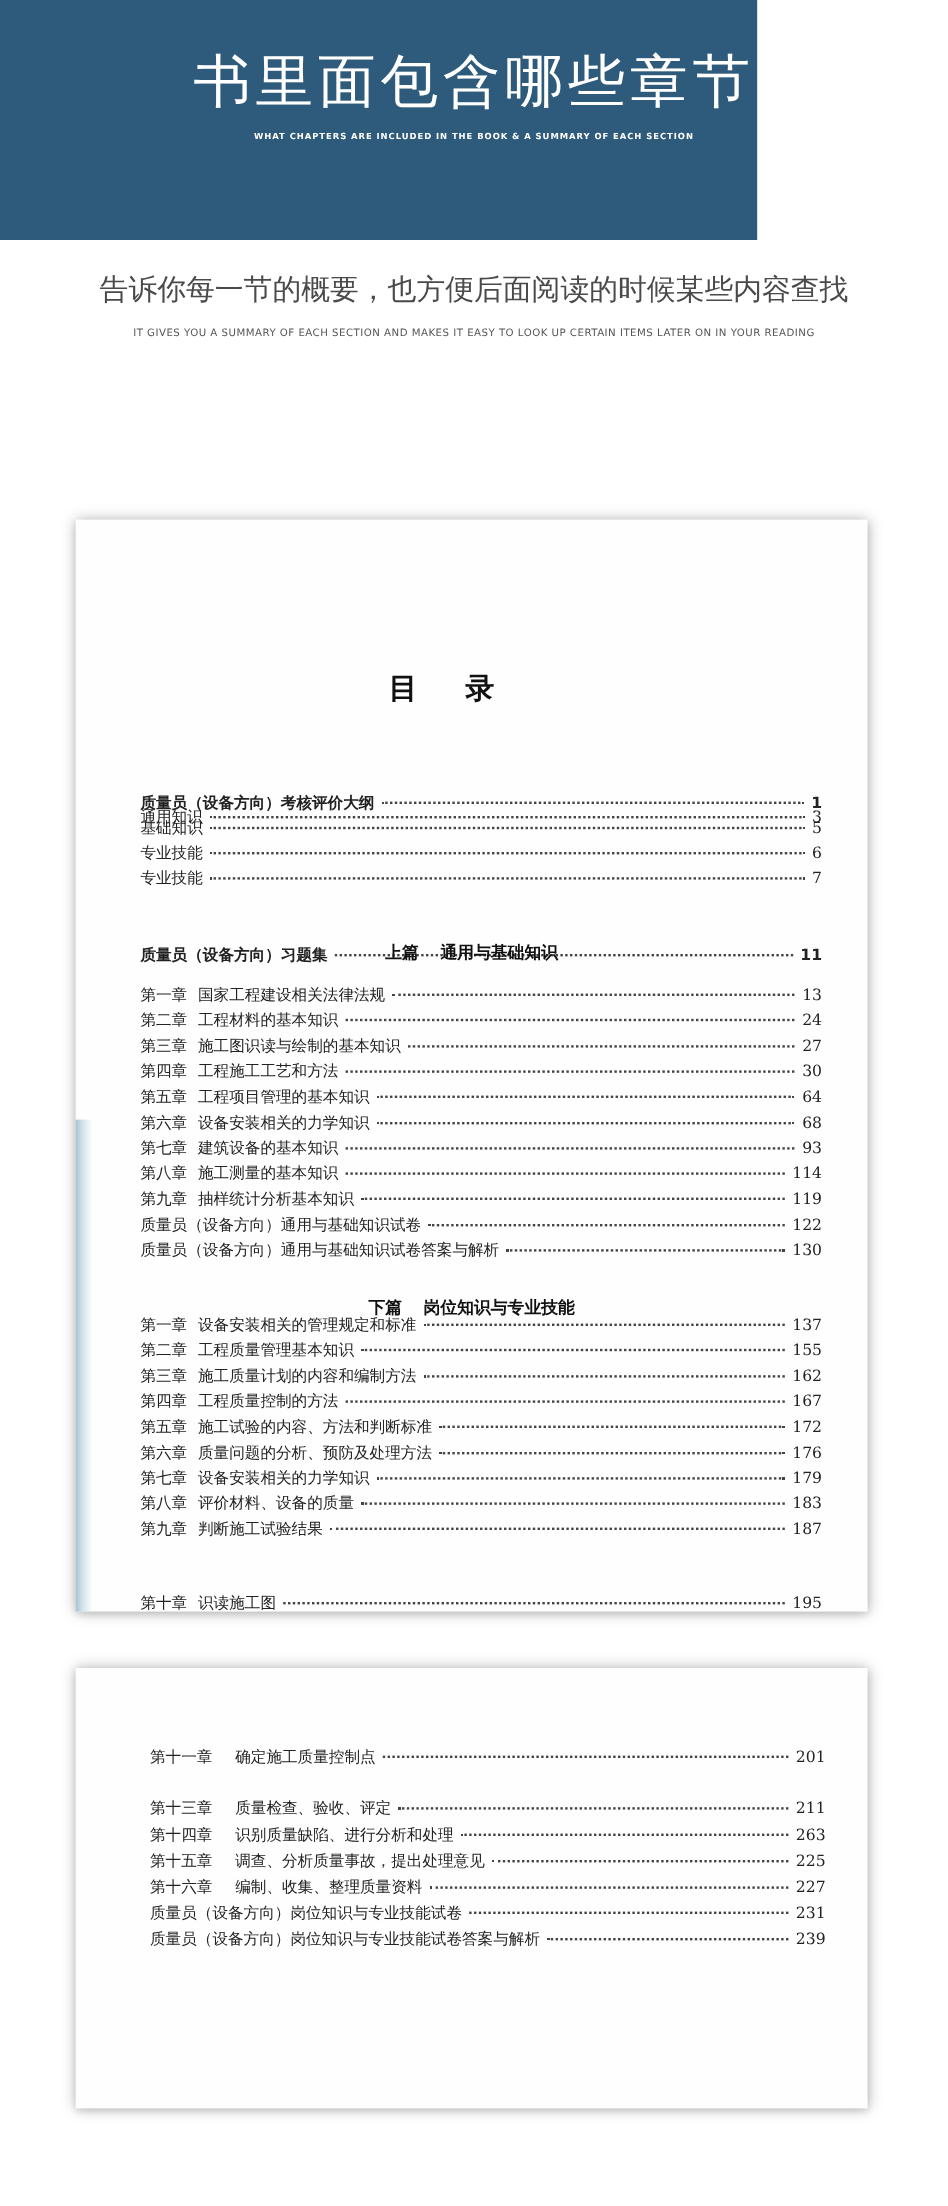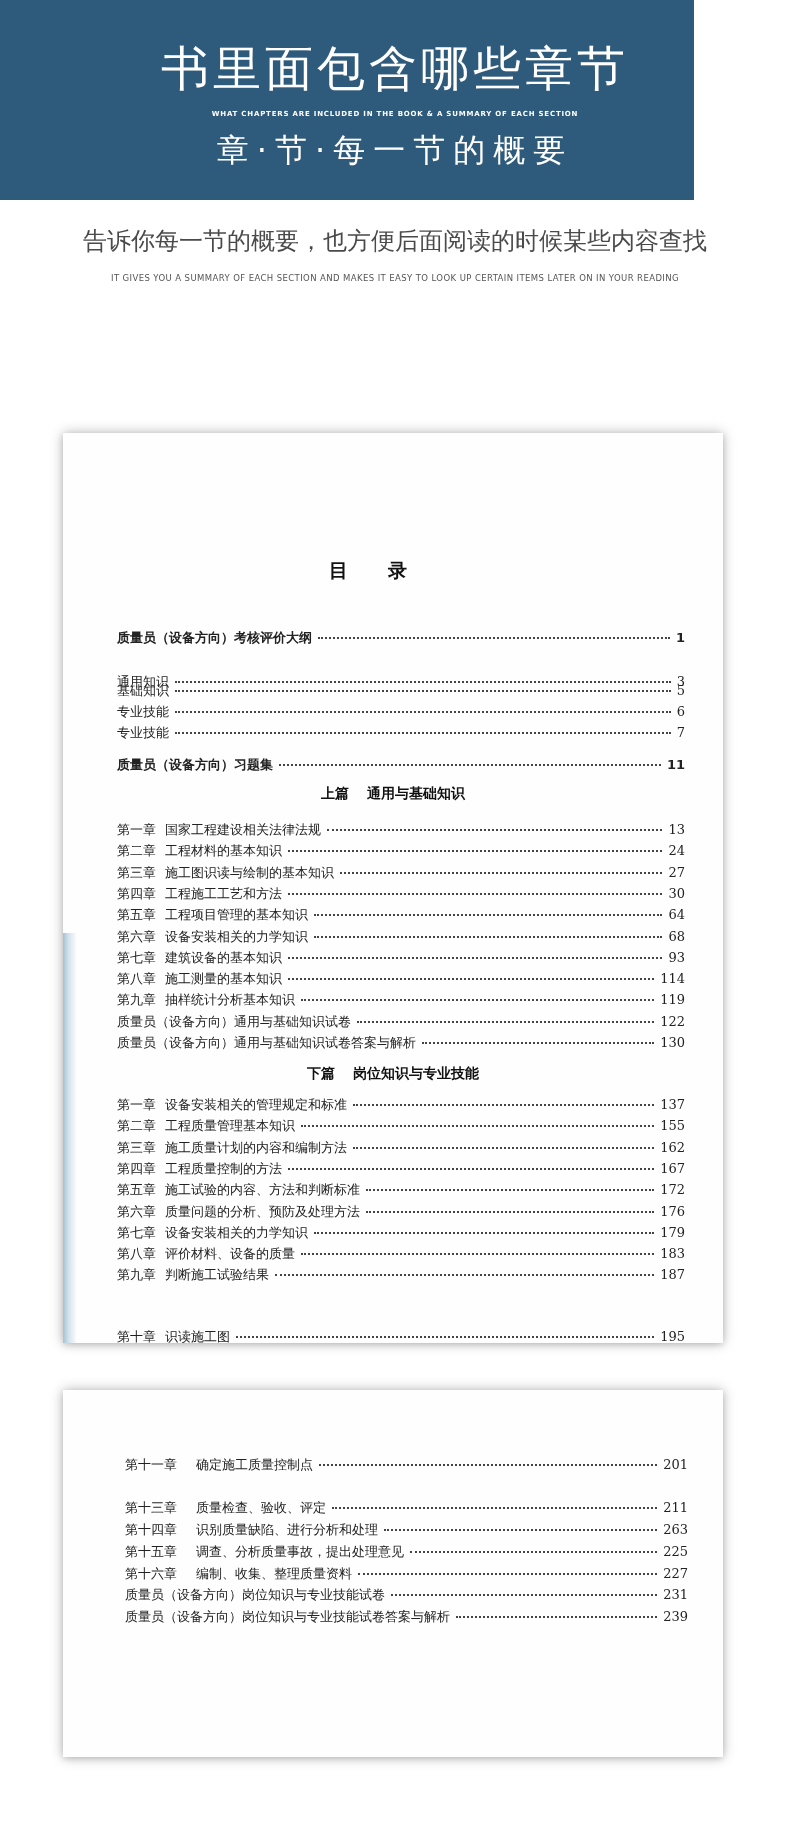--- a/index.html
+++ b/index.html
@@ -1,21 +1,21 @@
 <!DOCTYPE html>
 <html><head>
 <meta charset="utf-8">
 <style>
   html, body { margin: 0; padding: 0; }
   body {
     width: 790px; height: 1838px; background: #ffffff; position: relative; overflow: hidden;
     font-family: "DejaVu Serif", "Liberation Serif", serif;
   }
   .banner {
-    position: absolute; left: 0; top: 0; width: 694px; height: 200px;
+    position: absolute; left: 0; top: 0; width: 631px; height: 200px;
     background: #2e5b7b;
   }
   .banner-title {
     position: absolute; left: 0; width: 790px; top: 38px; text-align: center;
     color: #ffffff; font-size: 48px; letter-spacing: 4px; line-height: 60px;
     font-family: "DejaVu Serif", serif;
   }
   .banner-en {
     position: absolute; left: 0; width: 790px; top: 110px; text-align: center;
     color: #ffffff; font-size: 7px; letter-spacing: 0.8px; font-weight: bold;
@@ -42,30 +42,30 @@
   }
   .card1 { top: 433px; height: 910px; }
   .card2 { top: 1390px; height: 367px; }
   .spine {
     position: absolute; left: 0; top: 500px; width: 14px; height: 410px;
     background: linear-gradient(to right, #8fb2c8 0%, #c8dbe6 40%, rgba(255,255,255,0) 100%);
     opacity: 0.8;
   }
   .toc-title {
     position: absolute; left: 0; width: 610px; top: 125px; text-align: center;
-    font-size: 19px; font-weight: bold; color: #111; letter-spacing: 40px;
+    font-size: 24px; font-weight: bold; color: #111; letter-spacing: 40px;
     padding-left: 40px; box-sizing: border-box;
   }
   .row {
     position: absolute; display: flex; align-items: baseline;
     font-size: 13px; color: #222; line-height: 16px; height: 16px;
   }
   .card1 .row { left: 54px; width: 568px; }
   .card2 .row { left: 62px; width: 563px; }
-  .row.bold { font-weight: bold; font-family: "DejaVu Sans", sans-serif; font-size: 13px; }
+  .row.bold { font-weight: bold; font-family: "DejaVu Sans", sans-serif; font-size: 13px; margin-top: 32px; }
   .row .chap { flex: 0 0 auto; white-space: nowrap; }
   .card1 .row .chap { width: 48px; }
   .card2 .row .chap { width: 71px; }
   .row .title { flex: 0 0 auto; white-space: nowrap; }
   .row .dots {
     flex: 1 1 auto; margin: 0 6px; border-bottom: 2px dotted #444; height: 0;
     position: relative; top: -3px; min-width: 20px;
   }
   .row .page { flex: 0 0 auto; text-align: right; white-space: nowrap; min-width: 8px; }
   .part-head {
@@ -73,21 +73,20 @@
     font-size: 14px; font-weight: bold; color: #111; font-family: "DejaVu Sans", sans-serif;
   }
   .part-head .gap { display: inline-block; width: 18px; }
 </style>
 </head>
 <body>
 
 <div class="banner">
   <div class="banner-title">书里面包含哪些章节</div>
   <div class="banner-en">WHAT CHAPTERS ARE INCLUDED IN THE BOOK &amp; A SUMMARY OF EACH SECTION</div>
-  <div class="banner-sub">章·节·每一节的概要</div>
 </div>
 
 <div class="intro-cn">告诉你每一节的概要，也方便后面阅读的时候某些内容查找</div>
 <div class="intro-en">IT GIVES YOU A SUMMARY OF EACH SECTION AND MAKES IT EASY TO LOOK UP CERTAIN ITEMS LATER ON IN YOUR READING</div>
 
 <div class="card card1">
   <div class="spine"></div>
   <div class="toc-title">目录</div>
 
   <div class="row bold" style="top:197px">
@@ -185,21 +184,21 @@
       <span class="title">质量员（设备方向）通用与基础知识试卷</span>
       <span class="dots"></span>
       <span class="page">122</span>
     </div>
     <div class="row" style="top: 602px;">
       <span class="title">质量员（设备方向）通用与基础知识试卷答案与解析</span>
       <span class="dots"></span>
       <span class="page">130</span>
     </div>
 
-  <div class="part-head" style="top:632px">
+  <div class="part-head" style="top:648px">
     <span>下篇</span><span class="gap"></span><span>岗位知识与专业技能</span>
   </div>
 
   <div class="row" style="top: 664px;">
       <span class="chap">第一章</span>
       <span class="title">设备安装相关的管理规定和标准</span>
       <span class="dots"></span>
       <span class="page">137</span>
     </div>
     <div class="row" style="top: 685.3px;">

